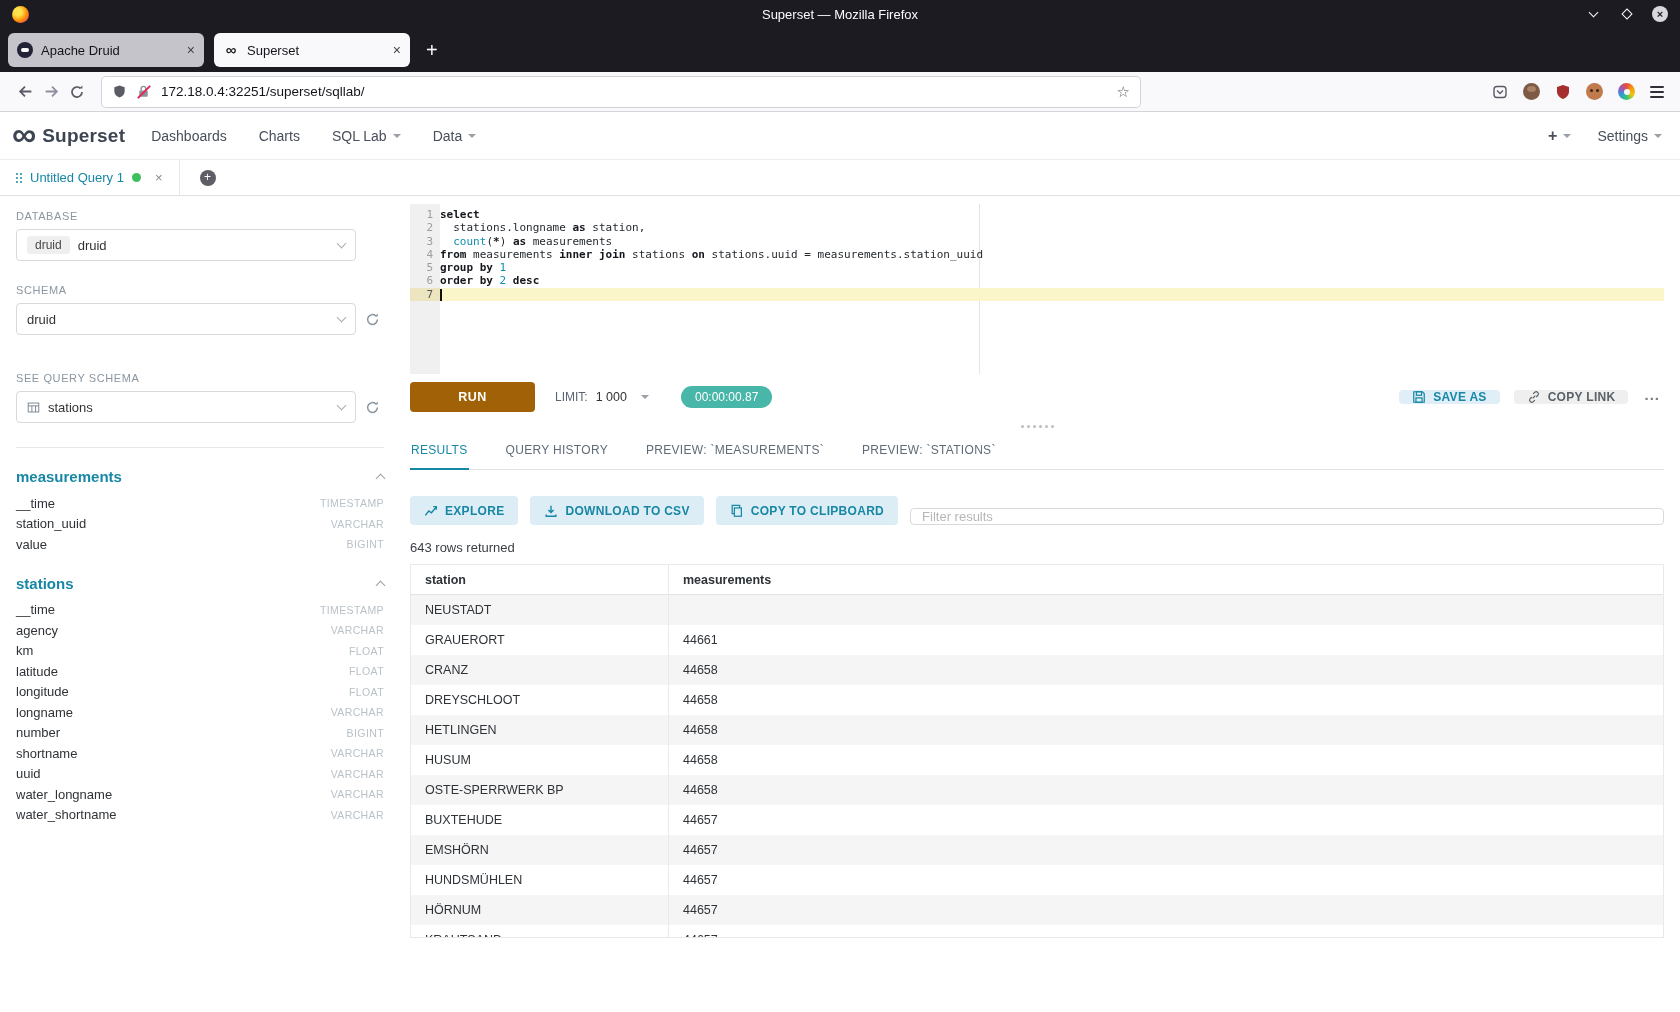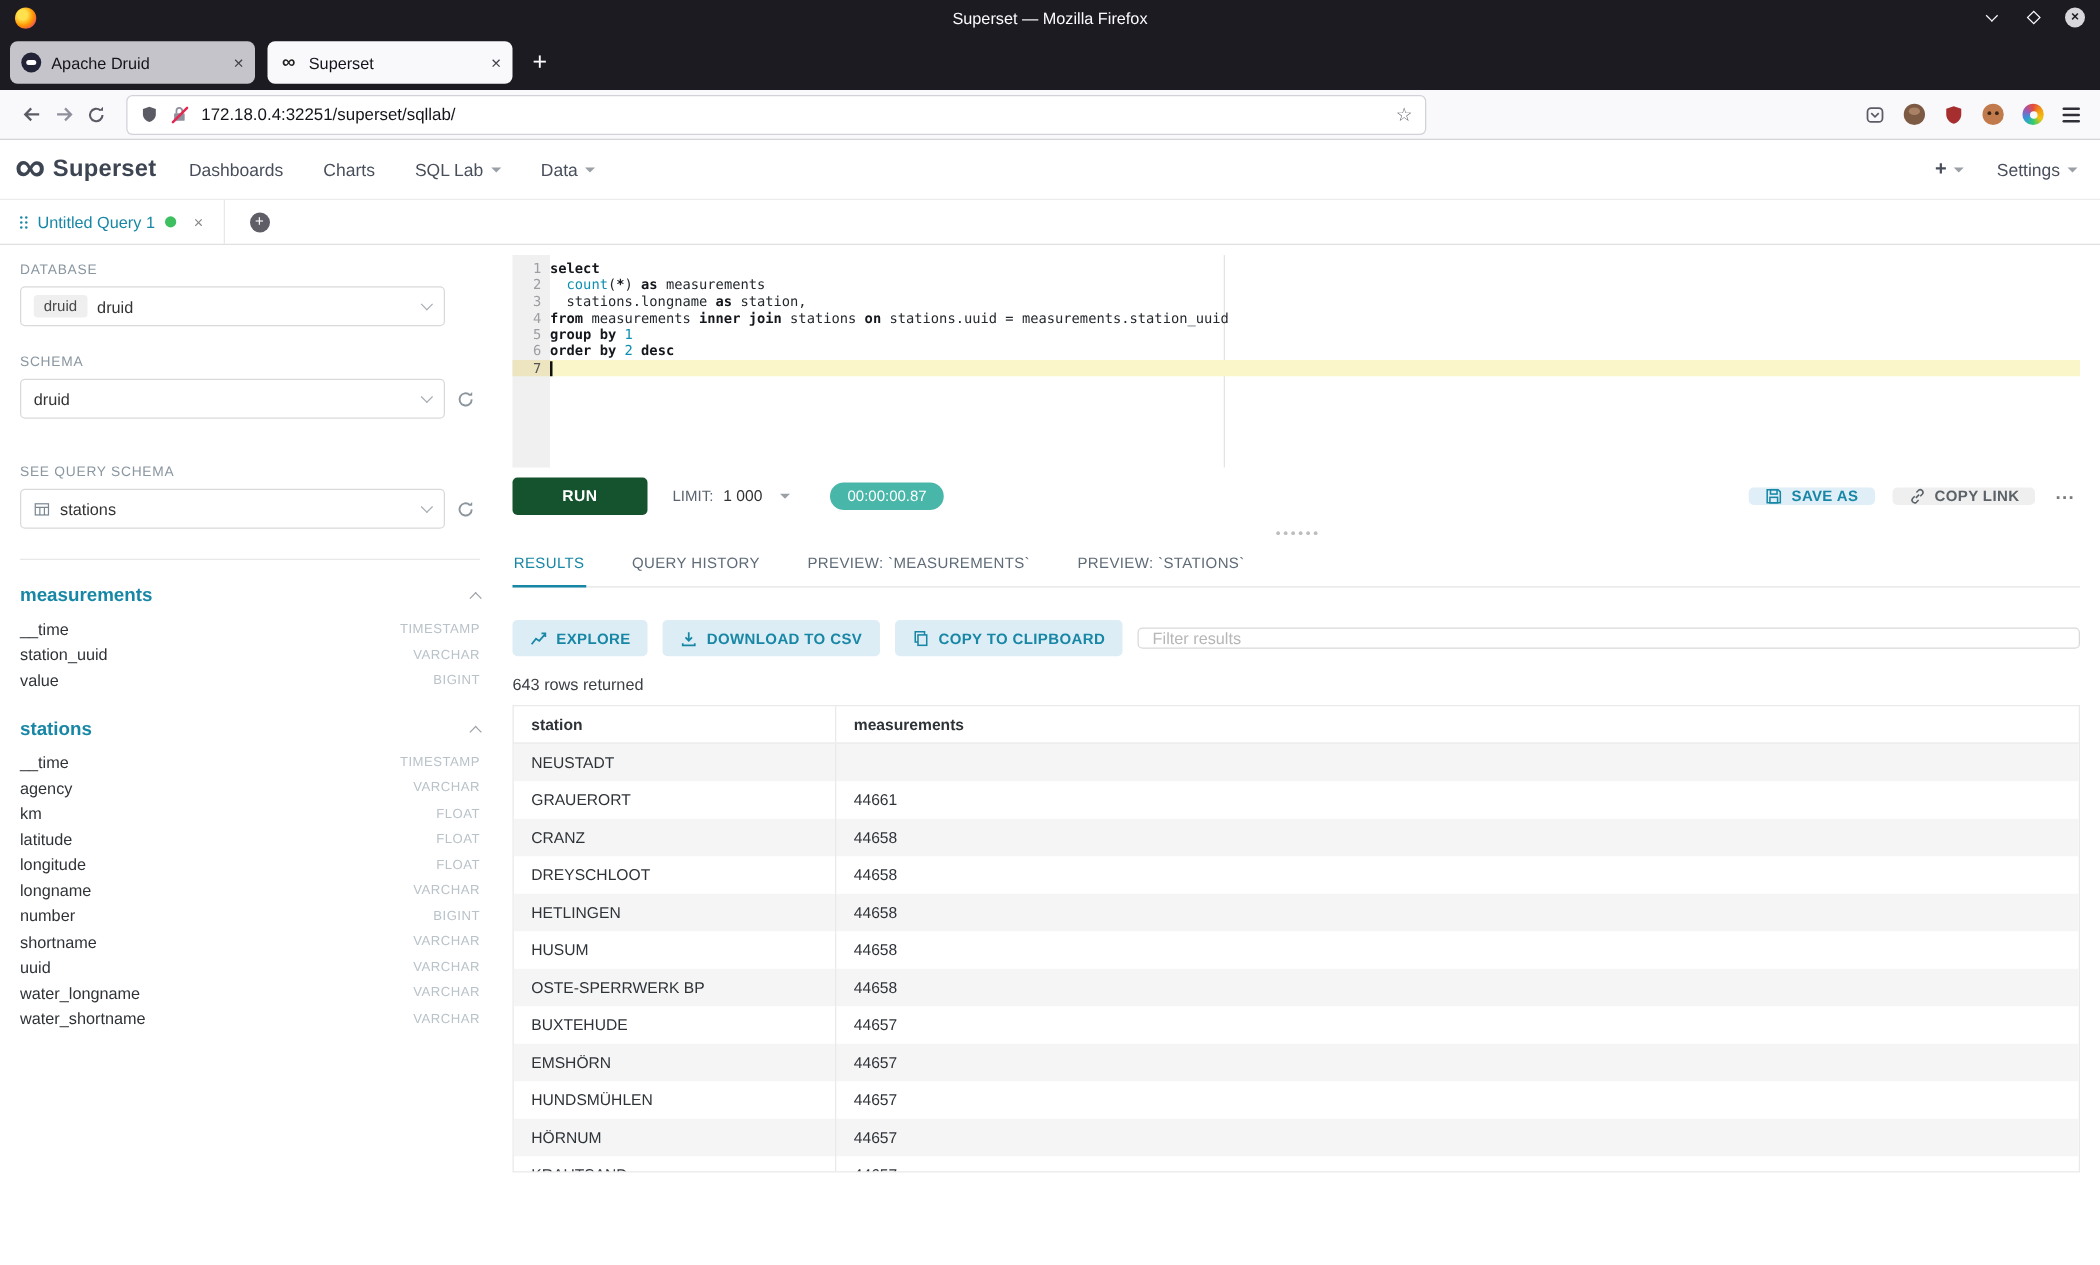--- a/index.html
+++ b/index.html
@@ -98,41 +98,41 @@
   .print-margin { position: absolute; top: 0; bottom: 0; left: 539px; width: 1px; background: #e4e4e4; }
   .code-line { white-space: pre; padding-left: 0; height: 13.3px; position: relative; }
   .code-line.active { background: #fbf6c9; }
   .tok-kw { font-weight: bold; color: #14171c; }
   .tok-pl { color: #24292e; }
   .tok-fn { color: #0d8fb0; }
   .tok-num { color: #0d8fb0; }
   .cursor { display: inline-block; width: 1.5px; height: 12px; background: #111; vertical-align: text-bottom; }
 
   .ed-toolbar { height: 42px; display: flex; align-items: center; margin-top: 2px; }
-  .run { width: 108px; height: 30px; background: #14532d; color: #fff; border: none; border-radius: 4px; font-size: 12.5px; font-weight: bold; letter-spacing: .4px; font-family: inherit; }
+  .run { width: 125px; height: 30px; background: #a16207; color: #fff; border: none; border-radius: 4px; font-size: 12.5px; font-weight: bold; letter-spacing: .4px; font-family: inherit; }
   .limit-label { margin-left: 20px; font-size: 12px; color: #5a6470; }
   .limit-val { display: flex; align-items: center; margin-left: 8px; font-size: 12.5px; color: #333; }
   .limit-val .caret { margin-left: 14px; }
   .timer { margin-left: 32px; background: #48b6a9; color: #fff; font-size: 12px; border-radius: 12px; padding: 4px 14px; }
   .spacer { flex: 1; }
   .btn-lite { display: flex; align-items: center; gap: 7px; height: 14px; border: none; border-radius: 4px; padding: 0 13px; font-size: 12px; font-weight: bold; letter-spacing: .3px; font-family: inherit; }
   .saveas { background: #dfeef7; color: #1787a5; }
   .copylink { background: #efefef; color: #5a6268; margin-left: 14px; }
   .more { margin-left: 12px; color: #7b7b7b; font-weight: bold; font-size: 15px; letter-spacing: 1px; padding: 0 4px 6px; }
 
   .split { height: 16px; display: flex; align-items: center; justify-content: center; }
   .dots { display: flex; gap: 3px; }
   .dots i { width: 3px; height: 3px; border-radius: 50%; background: #bdbdbd; }
 
   
   .results { flex: 1; display: flex; flex-direction: column; min-height: 0; }
   .r-tabs { display: flex; gap: 36px; border-bottom: 1px solid #e3e3e3; }
   .r-tab { font-size: 12px; color: #5f6b77; letter-spacing: .3px; padding: 9px 1px 11px; }
   .r-tab.active { color: #1787a5; border-bottom: 2px solid #1787a5; margin-bottom: -1px; }
-  .r-actions-row { display: flex; align-items: center; margin-top: 26px; }
+  .r-actions-row { display: flex; align-items: flex-end; margin-top: 26px; }
   .r-actions { display: flex; gap: 12px; }
   .action-btn { display: flex; align-items: center; gap: 7px; height: 29px; border: none; border-radius: 4px; padding: 0 14px; background: #ddedf5; color: #1787a5; font-size: 12px; font-weight: bold; letter-spacing: .3px; font-family: inherit; }
   .btn-icon { display: flex; }
   .filter { flex: 1; margin-left: 12px; height: 17px; border: 1px solid #d9d9d9; border-radius: 4px; padding: 0 11px; font-size: 13px; font-family: inherit; color: #7f1d1d; }
   .filter::placeholder { color: #b6b6b6; }
   .rows-count { margin-top: 15px; font-size: 13px; color: #3b3f44; }
   .r-table { margin-top: 9px; border: 1px solid #e9e9e9; height: 374px; overflow: hidden; }
   .t-head { display: flex; height: 30px; align-items: center; border-bottom: 1px solid #e3e3e3; font-weight: bold; }
   .t-row { display: flex; height: 30px; align-items: center; }
   .t-row.stripe { background: #f5f5f5; }
@@ -407,22 +407,22 @@
           <div class="gutter-line">2</div>
           <div class="gutter-line">3</div>
           <div class="gutter-line">4</div>
           <div class="gutter-line">5</div>
           <div class="gutter-line">6</div>
           <div class="gutter-line active">7</div>
         </div>
       <div class="code">
           <div class="print-margin"></div>
           <div class="code-line"><span class="tok-kw">select</span></div>
+          <div class="code-line"><span class="tok-pl">  stations.longname </span><span class="tok-kw">as</span><span class="tok-pl"> station,</span></div>
           <div class="code-line"><span class="tok-pl">  </span><span class="tok-fn">count</span><span class="tok-pl">(</span><span class="tok-kw">*</span><span class="tok-pl">) </span><span class="tok-kw">as</span><span class="tok-pl"> measurements</span></div>
-          <div class="code-line"><span class="tok-pl">  stations.longname </span><span class="tok-kw">as</span><span class="tok-pl"> station,</span></div>
           <div class="code-line"><span class="tok-kw">from</span><span class="tok-pl"> measurements </span><span class="tok-kw">inner join</span><span class="tok-pl"> stations </span><span class="tok-kw">on</span><span class="tok-pl"> stations.uuid = measurements.station_uuid</span></div>
           <div class="code-line"><span class="tok-kw">group by</span><span class="tok-pl"> </span><span class="tok-num">1</span></div>
           <div class="code-line"><span class="tok-kw">order by</span><span class="tok-pl"> </span><span class="tok-num">2</span><span class="tok-pl"> </span><span class="tok-kw">desc</span></div>
           <div class="code-line active"><span class="cursor"></span></div>
         </div>
     </div>
 
     <div class="ed-toolbar">
       <button class="run">RUN</button>
       <span class="limit-label">LIMIT:</span>

